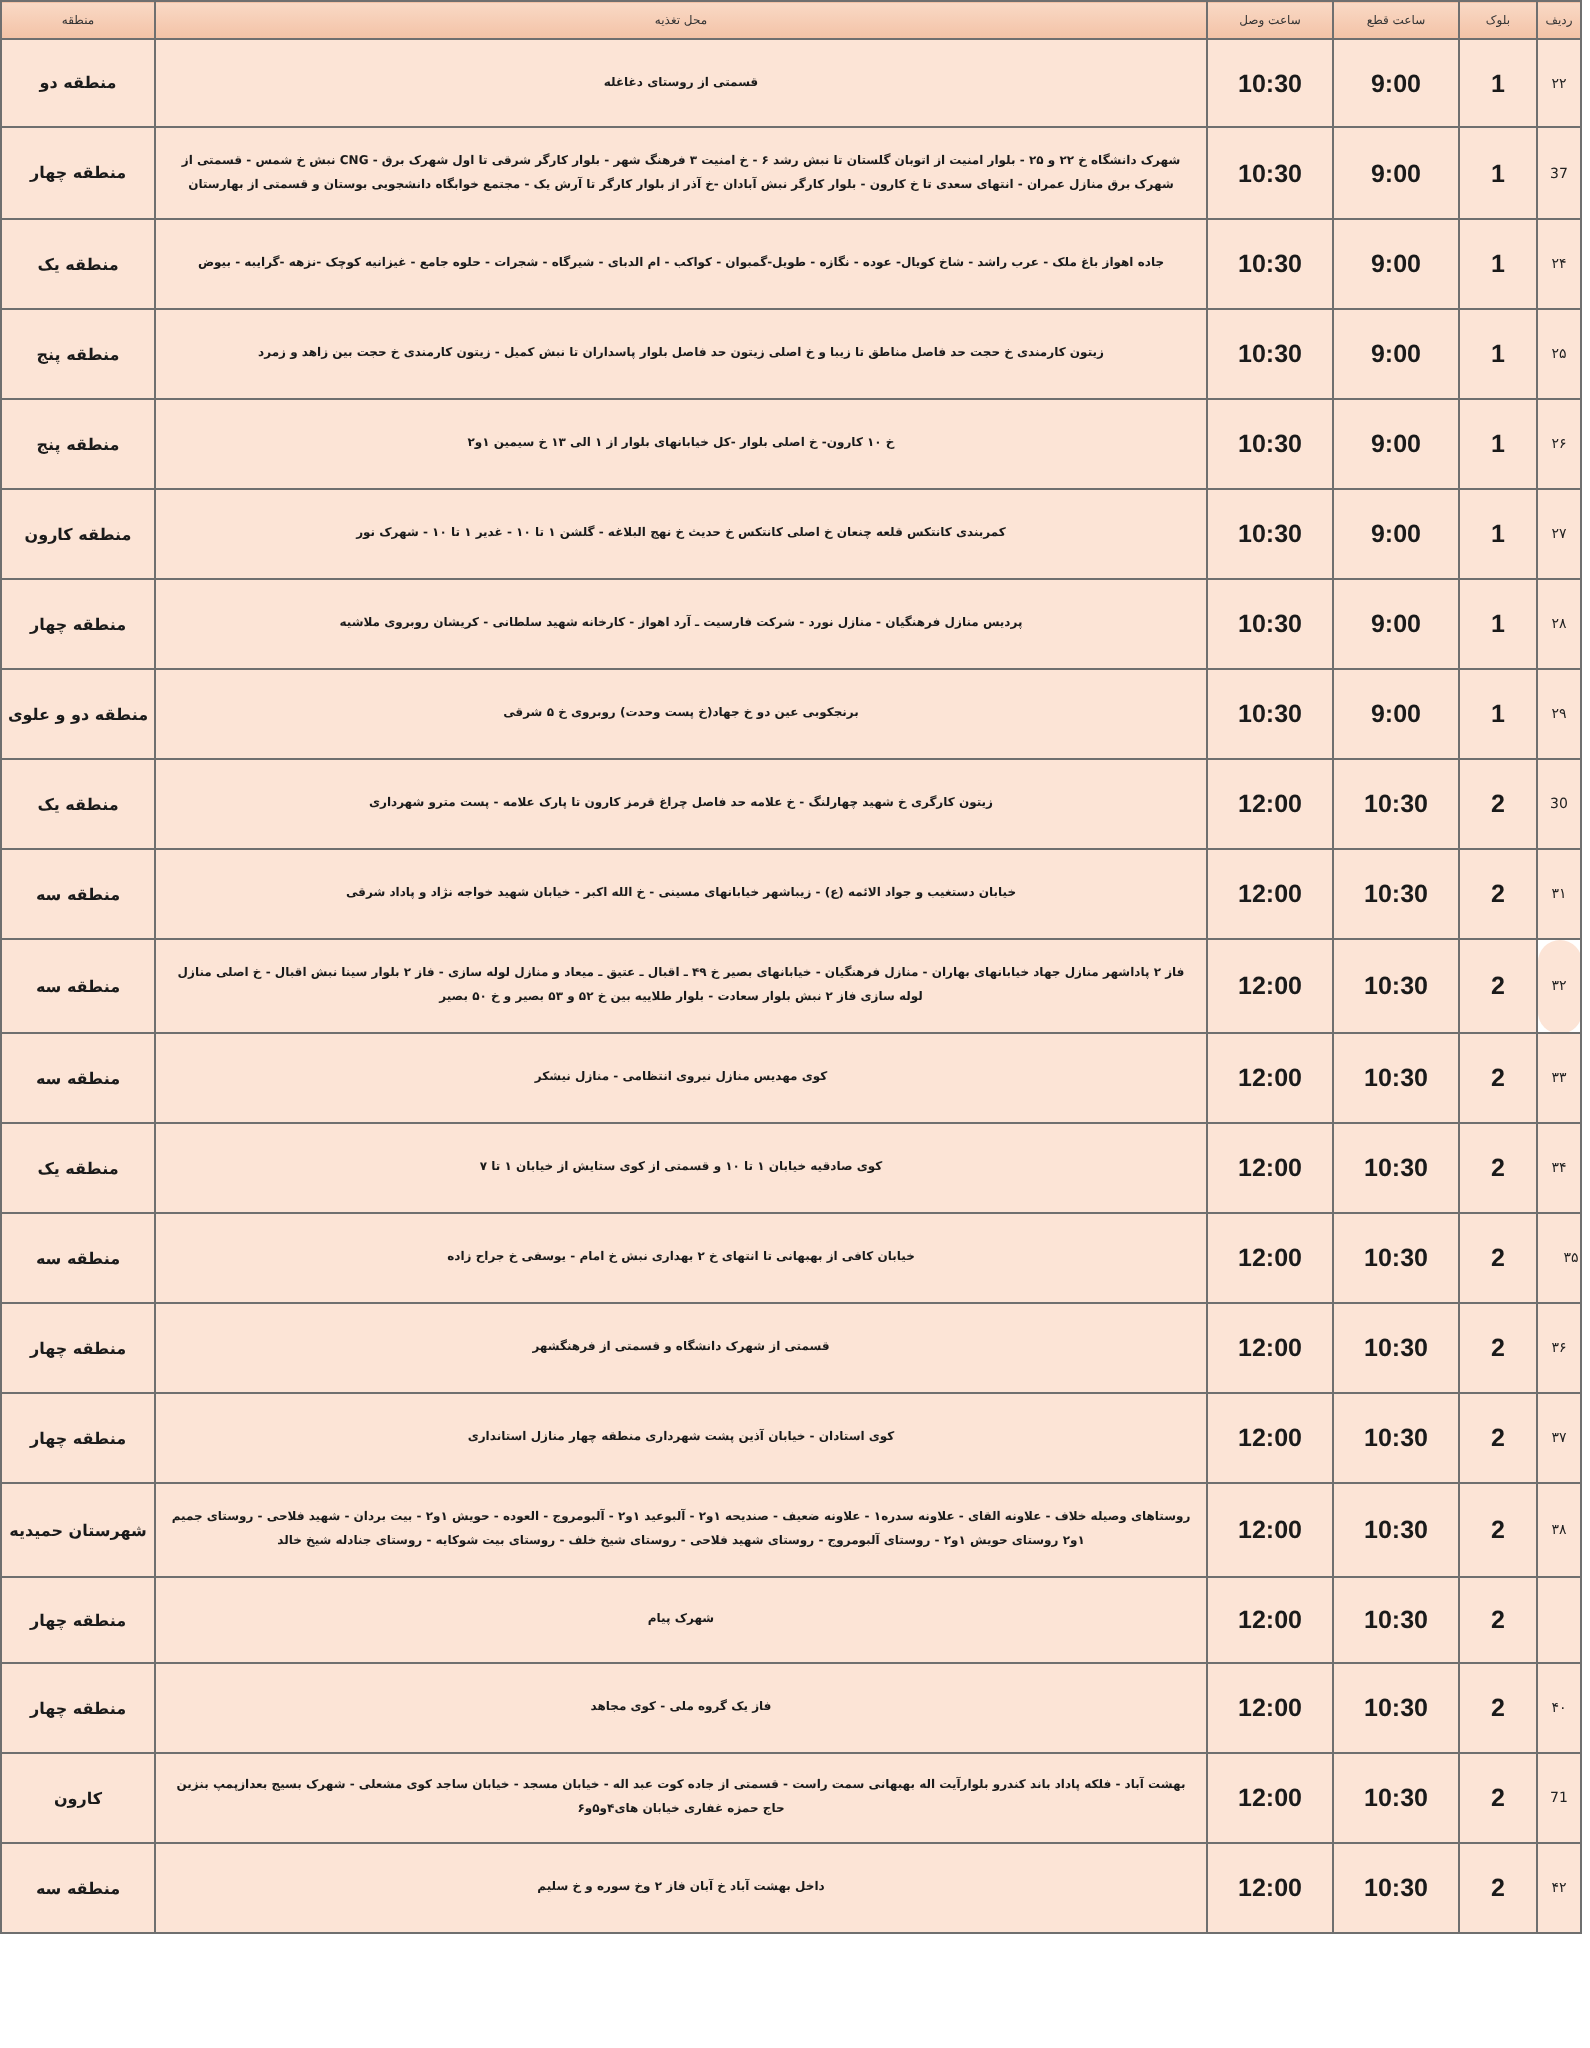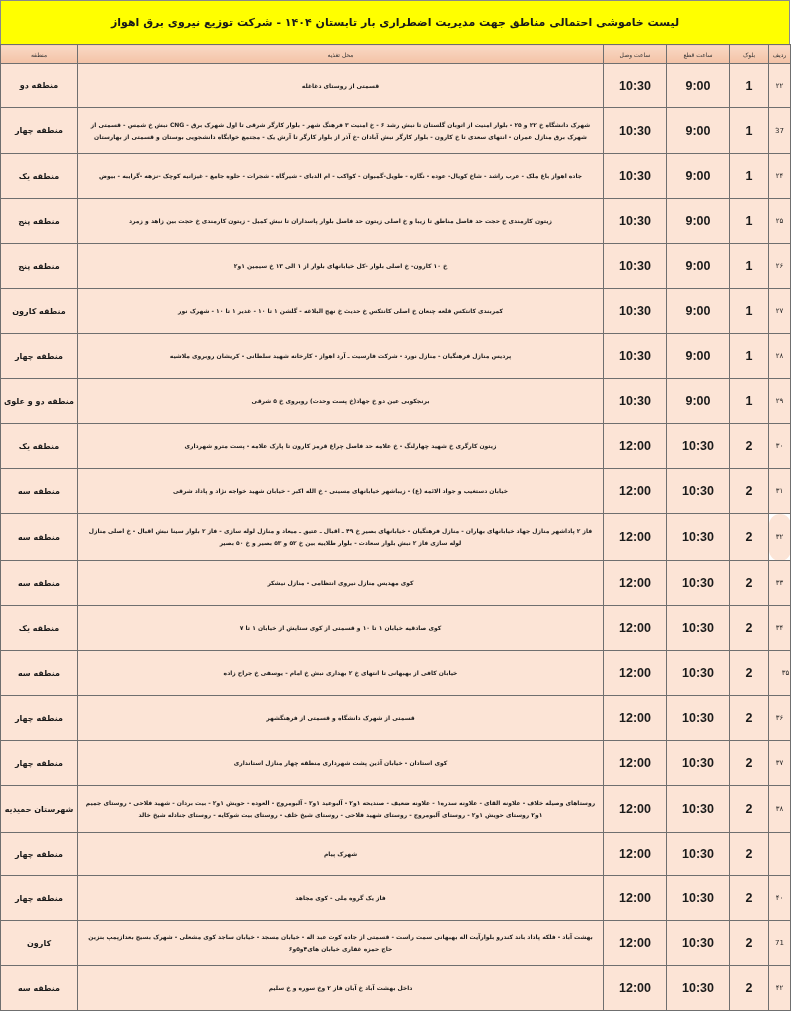--- a/index.html
+++ b/index.html
@@ -31,21 +31,20 @@
   td.block, td.time { font-family: "Liberation Sans", sans-serif; font-weight: bold; font-size: 12.5px; color: #1a1a1a; padding: 0; }
   td.loc { font-size: 6px; font-weight: bold; line-height: 12px; color: #1a1a1a; }
   td.region { font-size: 8px; font-weight: bold; color: #1a1a1a; padding: 0 2px; }
   col.c-num { width: 22px; } col.c-block { width: 39px; } col.c-cut { width: 63px; }
   col.c-on { width: 63px; } col.c-loc { width: 526px; } col.c-region { width: 77px; }
 </style>
 </head>
 <body>
 
 <div class="sheet">
-  <div class="title-bar">لیست خاموشی احتمالی مناطق جهت مدیریت اضطراری بار تابستان ۱۴۰۴ - شرکت توزیع نیروی برق اهواز</div>
   <table>
     <colgroup>
       <col class="c-num">
         <col class="c-block">
         <col class="c-cut">
         <col class="c-on">
         <col class="c-loc">
         <col class="c-region">
     </colgroup>
     <thead>
@@ -117,21 +116,21 @@
         </tr>
         <tr>
           <td class="num" style="height: 44px;">۲۹</td>
           <td class="block" style="height: 44px;">1</td>
           <td class="time" style="height: 44px;">9:00</td>
           <td class="time" style="height: 44px;">10:30</td>
           <td class="loc" style="height: 44px;">برنجکوبی عین دو خ جهاد(خ پست وحدت) روبروی خ ۵ شرقی</td>
           <td class="region" style="height: 44px;">منطقه دو و علوی</td>
         </tr>
         <tr>
-          <td class="num" style="height: 44px;">۳۰</td>
+          <td class="num" style="height: 44px;">30</td>
           <td class="block" style="height: 44px;">2</td>
           <td class="time" style="height: 44px;">10:30</td>
           <td class="time" style="height: 44px;">12:00</td>
           <td class="loc" style="height: 44px;">زیتون کارگری خ شهید چهارلنگ - خ علامه حد فاصل چراغ قرمز کارون تا پارک علامه - پست مترو شهرداری</td>
           <td class="region" style="height: 44px;">منطقه یک</td>
         </tr>
         <tr>
           <td class="num" style="height: 44px;">۳۱</td>
           <td class="block" style="height: 44px;">2</td>
           <td class="time" style="height: 44px;">10:30</td>

